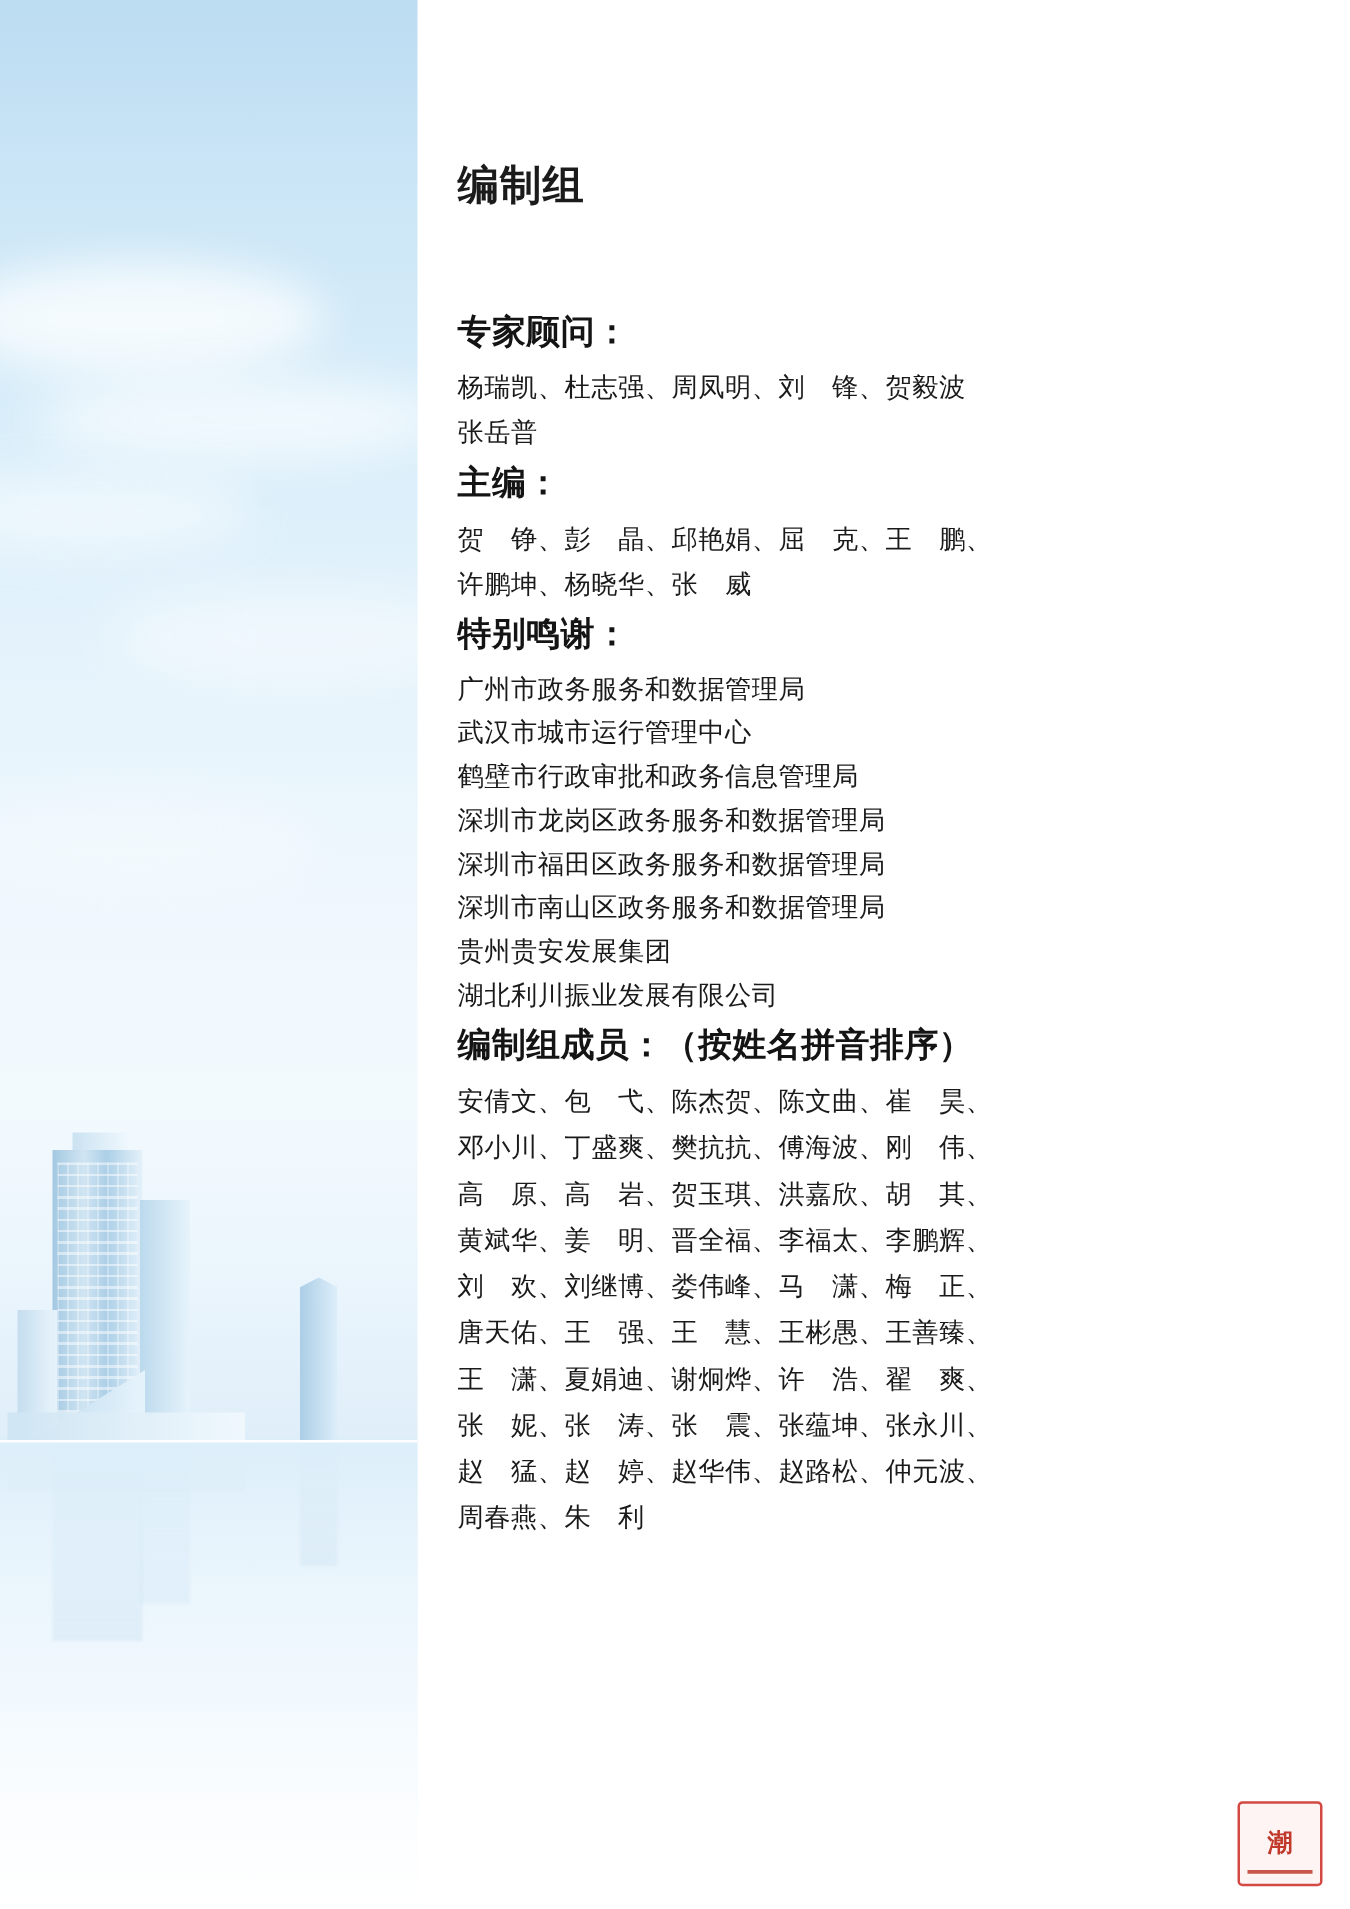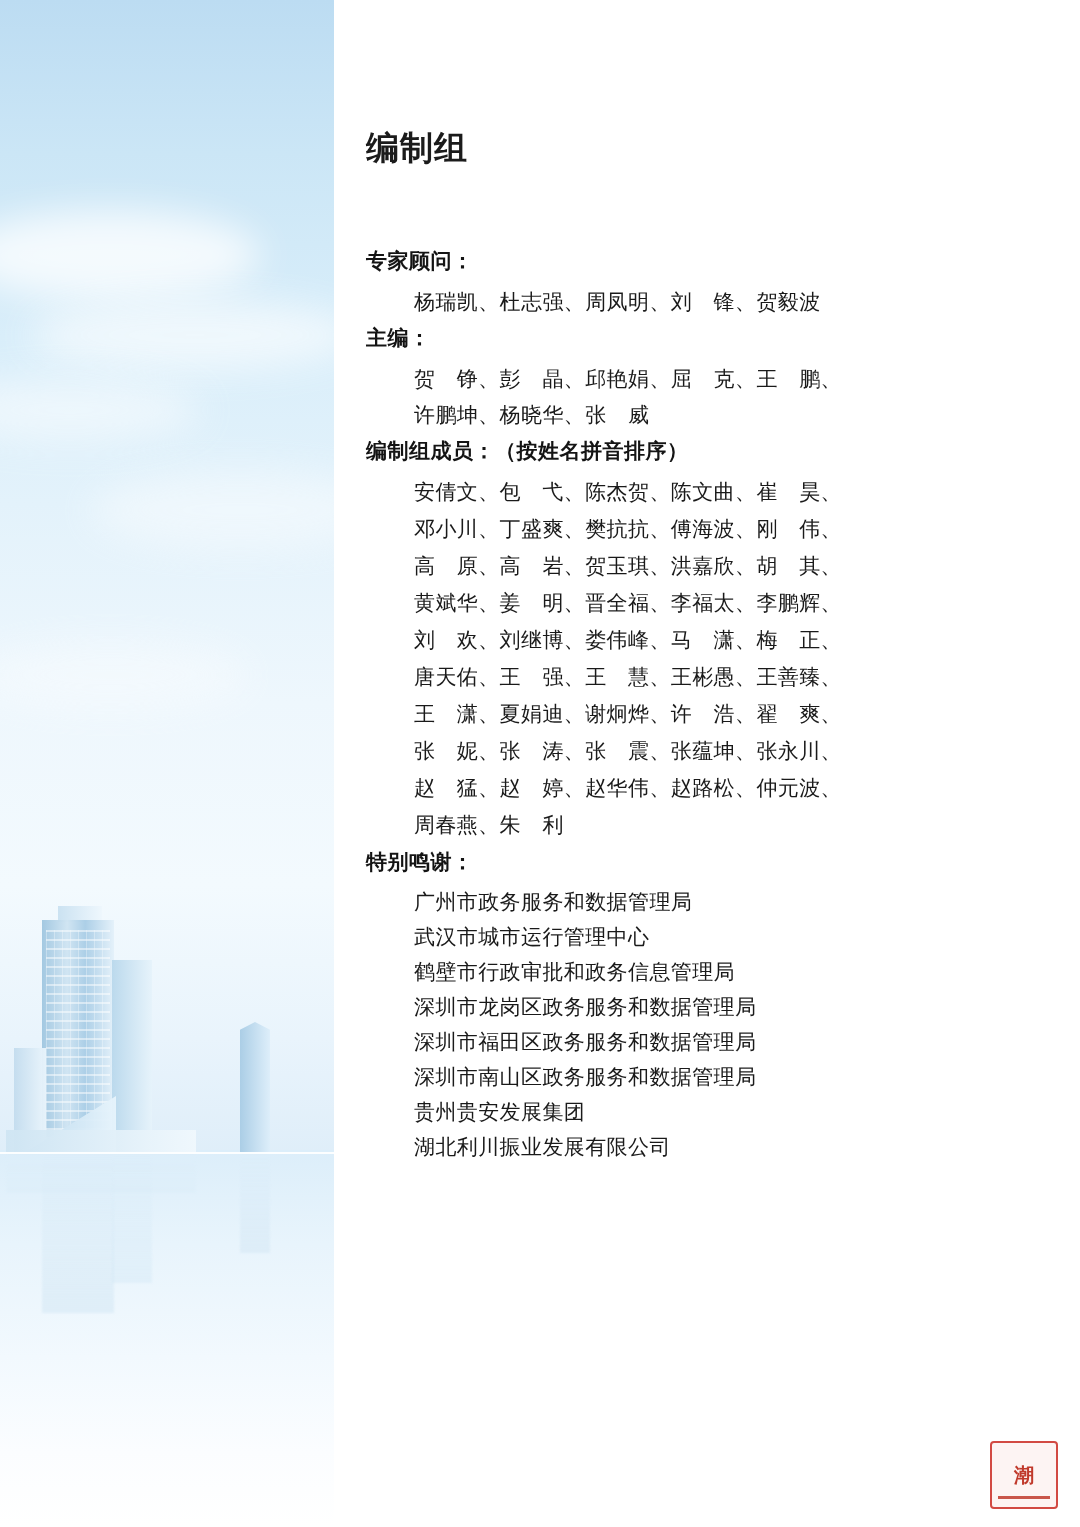--- a/index.html
+++ b/index.html
@@ -134,34 +134,34 @@
   }
   .sections {
     position: absolute;
     left: 32px;
     top: 247px;
     width: 560px;
   }
   .sec { margin-bottom: 4px; }
   .sec-head {
     font-family: "Liberation Sans", sans-serif;
-    font-size: 21px;
+    font-size: 27px;
     font-weight: 700;
     color: #141414;
     margin-bottom: 9px;
     letter-spacing: .5px;
   }
   .sec-body {
     font-family: "Liberation Serif", serif;
     font-size: 21px;
     color: #1a1a1a;
     line-height: 36px;
     letter-spacing: .4px;
   }
-  .sec-body .line { white-space: pre; margin-left: 48px; }
+  .sec-body .line { white-space: pre; }
   .sec.names .sec-body { line-height: 37px; }
   .sec.thanks .sec-body { line-height: 35px; }
 
   
   .watermark {
     position: absolute;
     right: 22px;
     bottom: 18px;
     width: 64px;
     height: 64px;
@@ -220,63 +220,64 @@
 <div class="content">
 
   <div class="page-title">编制组</div>
 
   <div class="sections">
 
     <div class="sec">
       <div class="sec-head">专家顾问：</div>
       <div class="sec-body">
         <div class="line">杨瑞凯、杜志强、周凤明、刘　锋、贺毅波</div>
+        <div class="line">张岳普</div>
       </div>
     </div>
 
     <div class="sec">
       <div class="sec-head">主编：</div>
     </div>
 
     <div class="sec">
       <div class="sec-body">
         <div class="line">贺　铮、彭　晶、邱艳娟、屈　克、王　鹏、</div>
         <div class="line">许鹏坤、杨晓华、张　威</div>
+      </div>
+    </div>
+
+    <div class="sec thanks">
+      <div class="sec-head">特别鸣谢：</div>
+      <div class="sec-body">
+        <div class="line">广州市政务服务和数据管理局</div>
+        <div class="line">武汉市城市运行管理中心</div>
+        <div class="line">鹤壁市行政审批和政务信息管理局</div>
+        <div class="line">深圳市龙岗区政务服务和数据管理局</div>
+        <div class="line">深圳市福田区政务服务和数据管理局</div>
+        <div class="line">深圳市南山区政务服务和数据管理局</div>
+        <div class="line">贵州贵安发展集团</div>
+        <div class="line">湖北利川振业发展有限公司</div>
       </div>
     </div>
 
     <div class="sec names">
       <div class="sec-head">编制组成员：（按姓名拼音排序）</div>
       <div class="sec-body">
         <div class="line">安倩文、包　弋、陈杰贺、陈文曲、崔　昊、</div>
         <div class="line">邓小川、丁盛爽、樊抗抗、傅海波、刚　伟、</div>
         <div class="line">高　原、高　岩、贺玉琪、洪嘉欣、胡　其、</div>
         <div class="line">黄斌华、姜　明、晋全福、李福太、李鹏辉、</div>
         <div class="line">刘　欢、刘继博、娄伟峰、马　潇、梅　正、</div>
         <div class="line">唐天佑、王　强、王　慧、王彬愚、王善臻、</div>
         <div class="line">王　潇、夏娟迪、谢炯烨、许　浩、翟　爽、</div>
         <div class="line">张　妮、张　涛、张　震、张蕴坤、张永川、</div>
         <div class="line">赵　猛、赵　婷、赵华伟、赵路松、仲元波、</div>
         <div class="line">周春燕、朱　利</div>
       </div>
     </div>
 
-    <div class="sec thanks">
-      <div class="sec-head">特别鸣谢：</div>
-      <div class="sec-body">
-        <div class="line">广州市政务服务和数据管理局</div>
-        <div class="line">武汉市城市运行管理中心</div>
-        <div class="line">鹤壁市行政审批和政务信息管理局</div>
-        <div class="line">深圳市龙岗区政务服务和数据管理局</div>
-        <div class="line">深圳市福田区政务服务和数据管理局</div>
-        <div class="line">深圳市南山区政务服务和数据管理局</div>
-        <div class="line">贵州贵安发展集团</div>
-        <div class="line">湖北利川振业发展有限公司</div>
-      </div>
-    </div>
-
   </div>
 </div>
 
 <div class="watermark">
   <div class="wm-inner">潮</div>
   <div class="wm-bar"></div>
 </div>
 
 </body></html>

